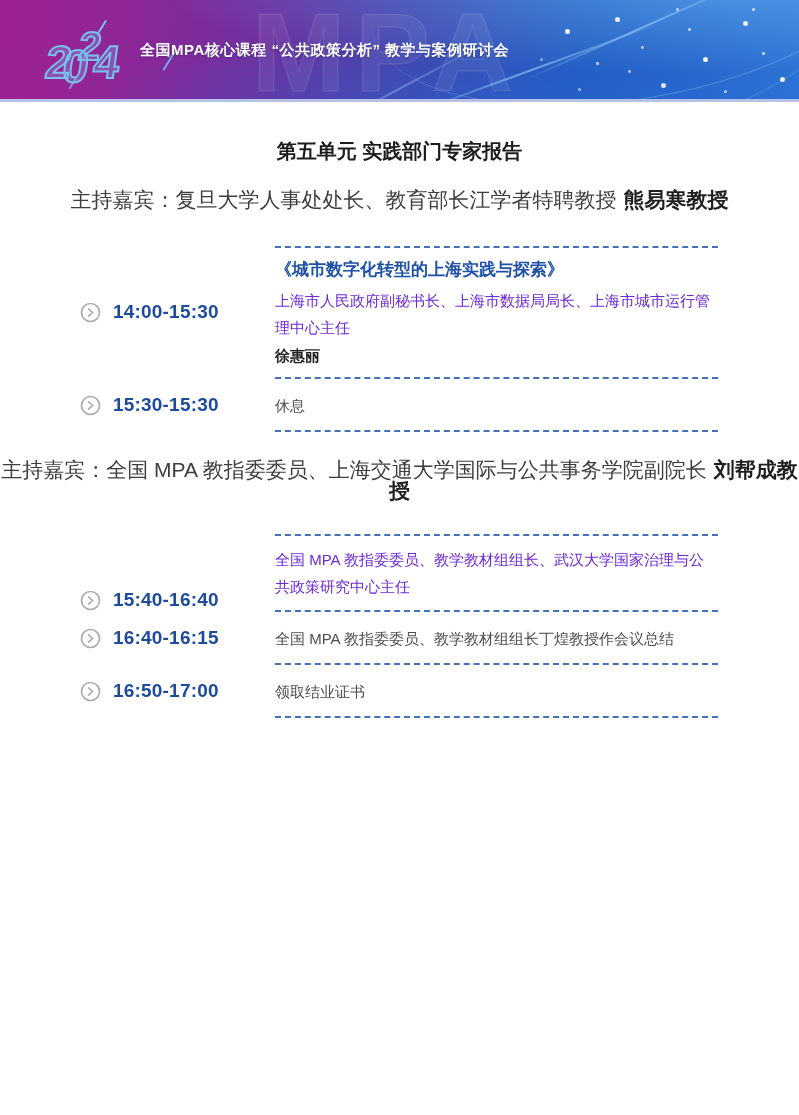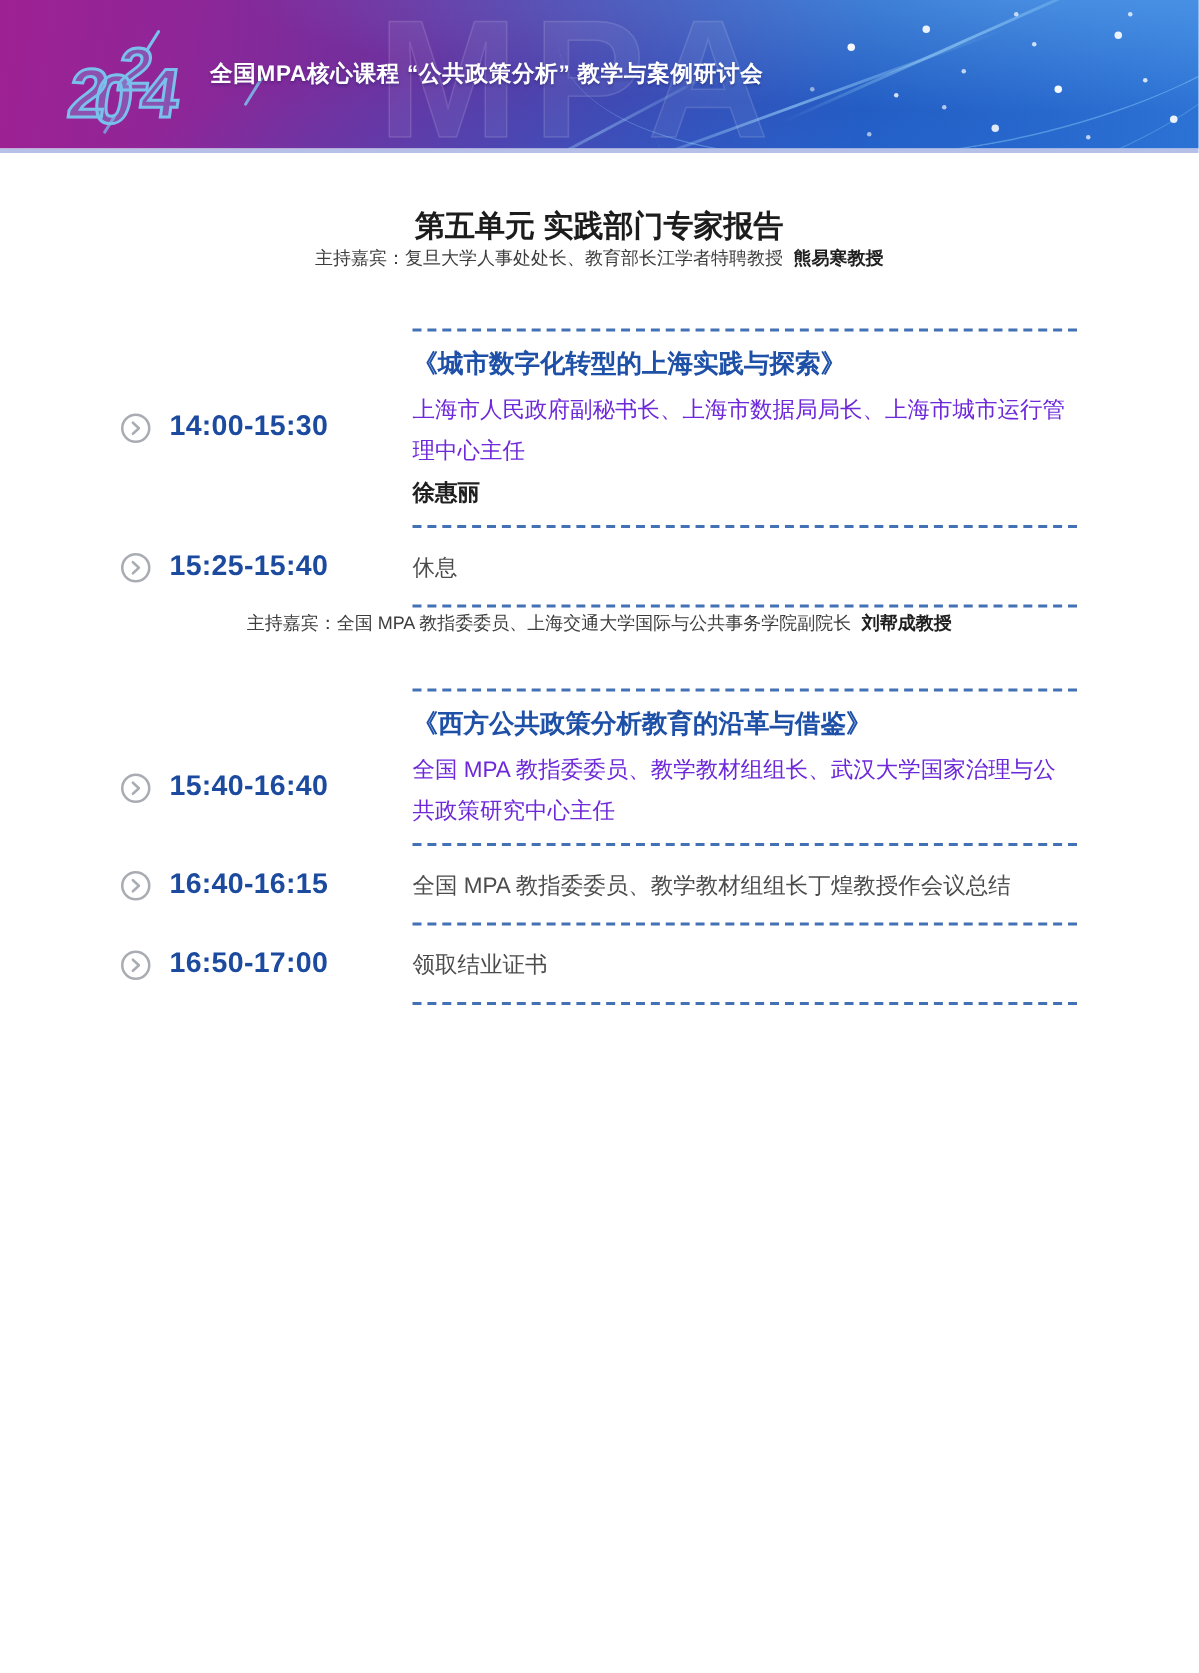--- a/index.html
+++ b/index.html
@@ -67,21 +67,21 @@
       628px 70px 0 0 rgba(255,255,255,.65),   676px 8px 0 0 rgba(255,255,255,.7),
       752px 8px  0 0 rgba(255,255,255,.75),   540px 58px 0 0 rgba(255,255,255,.5); }
 
   
   .section-heading {
     text-align:center; font-size:20px; font-weight:bold; color:#1c1c1c; line-height:22px;
   }
   .heading-5 { margin-top:38px; }
   .heading-6 { margin-top:136px; }
   .host-line {
-    text-align:center; font-size:12px; color:#3d3d3d; line-height:21px; 
+    text-align:center; font-size:21px; color:#3d3d3d; line-height:21px; margin-top:27px;
   }
   .host-line .host-name { font-weight:bold; color:#1f1f1f; margin-left:7px; }
 
   .schedule { margin:36px 81px 0 80px; }
   .schedule-6 { margin-top:33px; }
   .row { display:flex; }
   .left { width:195px; flex:none; display:flex; align-items:flex-start; }
   .row.tall  .left { padding-top:54px; }
   .row.short .left { padding-top:14px; }
   .circ { width:21px; height:21px; flex:none; margin-top:2px; }
@@ -147,21 +147,21 @@
         <div class="talk-speaker">徐惠丽</div>
       </div>
     </div>
 
     <div class="row short">
       <div class="left">
         <svg class="circ" viewBox="0 0 21 21">
           <circle cx="10.5" cy="10.5" r="9" fill="none" stroke="#a9adb3" stroke-width="1.7"></circle>
           <path d="M8.6 6.8 L12.6 10.5 L8.6 14.2" fill="none" stroke="#a9adb3" stroke-width="1.7" stroke-linecap="round" stroke-linejoin="round"></path>
         </svg>
-        <span class="time">15:25-15:40</span>
+        <span class="time">15:30-15:30</span>
       </div>
       <div class="content">
         <div class="activity">休息</div>
       </div>
     </div>
 
   </div>
 
 
   <div class="host-line">
@@ -172,21 +172,20 @@
 
     <div class="row tall first">
       <div class="left">
         <svg class="circ" viewBox="0 0 21 21">
           <circle cx="10.5" cy="10.5" r="9" fill="none" stroke="#a9adb3" stroke-width="1.7"></circle>
           <path d="M8.6 6.8 L12.6 10.5 L8.6 14.2" fill="none" stroke="#a9adb3" stroke-width="1.7" stroke-linecap="round" stroke-linejoin="round"></path>
         </svg>
         <span class="time">15:40-16:40</span>
       </div>
       <div class="content">
-        <div class="talk-title">《西方公共政策分析教育的沿革与借鉴》</div>
         <div class="talk-desc">全国 MPA 教指委委员、教学教材组组长、武汉大学国家治理与公共政策研究中心主任</div>
       </div>
     </div>
 
     <div class="row short">
       <div class="left">
         <svg class="circ" viewBox="0 0 21 21">
           <circle cx="10.5" cy="10.5" r="9" fill="none" stroke="#a9adb3" stroke-width="1.7"></circle>
           <path d="M8.6 6.8 L12.6 10.5 L8.6 14.2" fill="none" stroke="#a9adb3" stroke-width="1.7" stroke-linecap="round" stroke-linejoin="round"></path>
         </svg>

